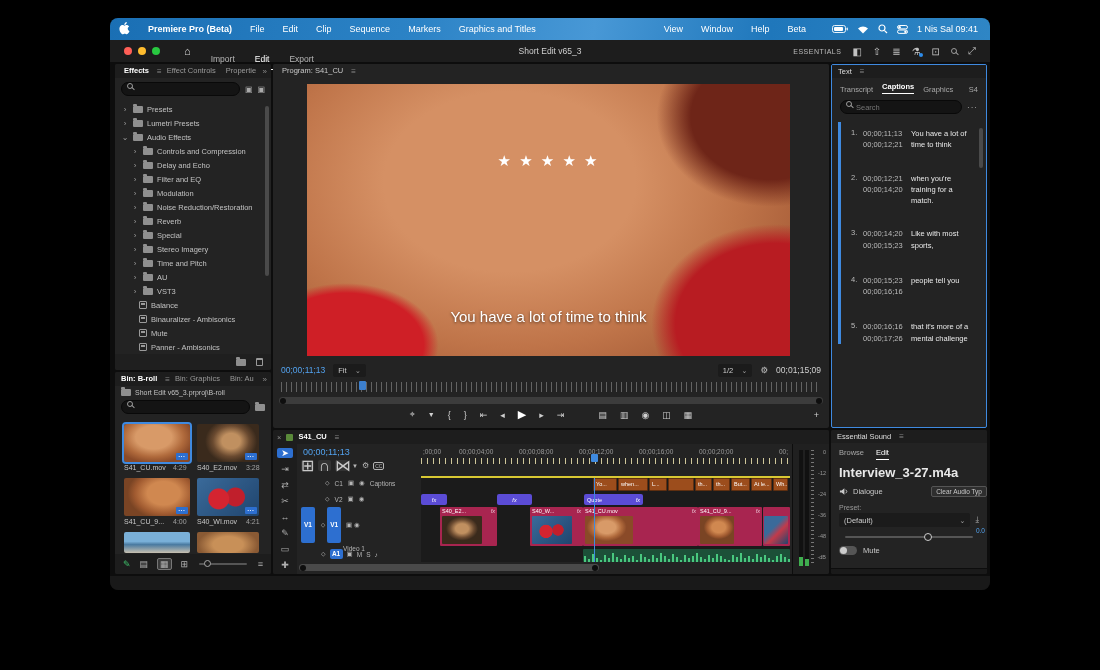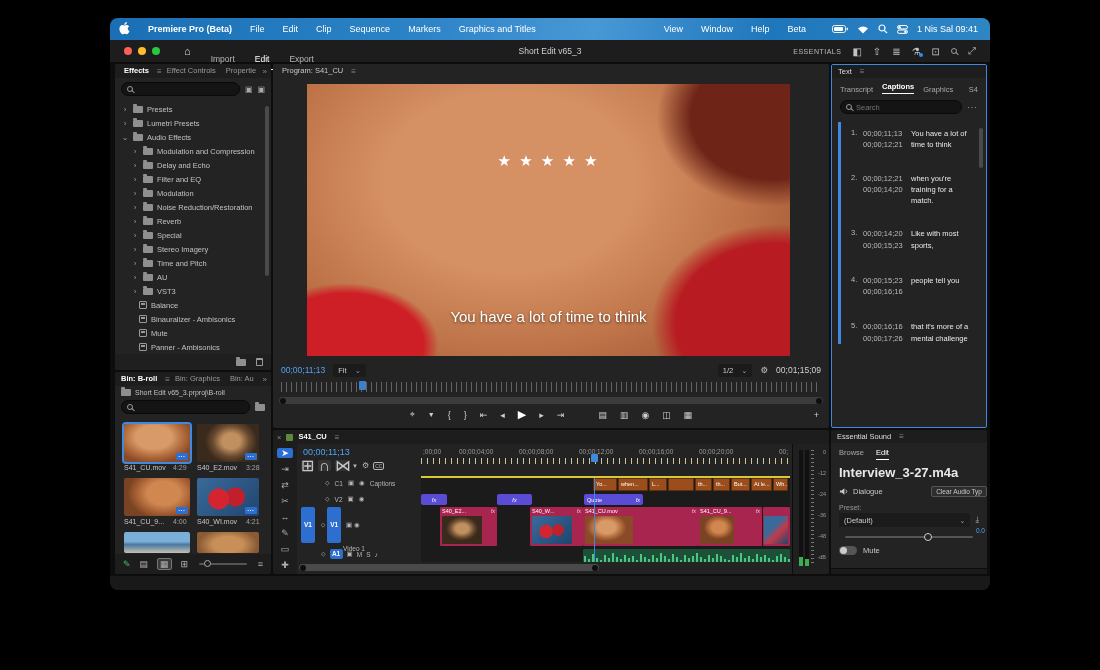--- a/index.html
+++ b/index.html
@@ -31,21 +31,21 @@
 
   
   .panel { position:absolute; background:#232323; border-radius:2px; overflow:hidden; }
   .ptabs { height:14px; display:flex; align-items:center; font-size:7.5px; color:#9a9a9a;
            background:#1d1d1d; padding:0 4px; gap:0; }
   .ptab { padding:0 5px; white-space:nowrap; height:14px; line-height:14px; overflow:hidden;}
   .ptab.on { color:#fff; font-weight:bold; }
   .pmenu { color:#8a8a8a; font-size:8px; margin-left:3px; }
   .ovf { margin-left:auto; color:#8a8a8a; font-size:8px; }
   .searchbox { background:#141414; border:1px solid #090909; border-radius:8px; height:14px;
-               display:flex; align-items:center; padding:0 5px; gap:4px; color:#888; font-size:7.5px;}
+               display:flex; padding:0 5px; gap:4px; color:#888; font-size:7.5px;}
   .searchbox input { background:transparent; border:0; outline:0; color:#ccc; font-size:7.5px; width:100%;
                      font-family:"Liberation Sans",sans-serif;}
   .mag { width:6px; height:6px; border:1px solid #9a9a9a; border-radius:50%; position:relative; flex:none;}
   .mag::after { content:""; position:absolute; width:4px; height:1px; background:#9a9a9a;
                 transform:rotate(45deg); right:-3px; bottom:-1px; }
 
   
   .fxrow { height:14px; display:flex; align-items:center; font-size:7.5px; color:#c2c2c2; gap:4px; padding-left:6px;}
   .chev { width:8px; color:#9a9a9a; font-size:8px; text-align:center; flex:none;}
   .fold { width:10px; height:7px; background:#8f8f8f; border-radius:1px; position:relative; flex:none;}
@@ -217,21 +217,21 @@
           <span>Lumetri Presets</span>
         </div>
       <div class="fxrow">
           <span class="chev">⌄</span>
           <span class="fold"></span>
           <span>Audio Effects</span>
         </div>
       <div class="fxrow" style="padding-left:16px">
           <span class="chev">›</span>
           <span class="fold"></span>
-          <span>Modulation and Compression</span>
+          <span>Controls and Compression</span>
         </div>
       <div class="fxrow" style="padding-left:16px">
           <span class="chev">›</span>
           <span class="fold"></span>
           <span>Delay and Echo</span>
         </div>
       <div class="fxrow" style="padding-left:16px">
           <span class="chev">›</span>
           <span class="fold"></span>
           <span>Filter and EQ</span>

